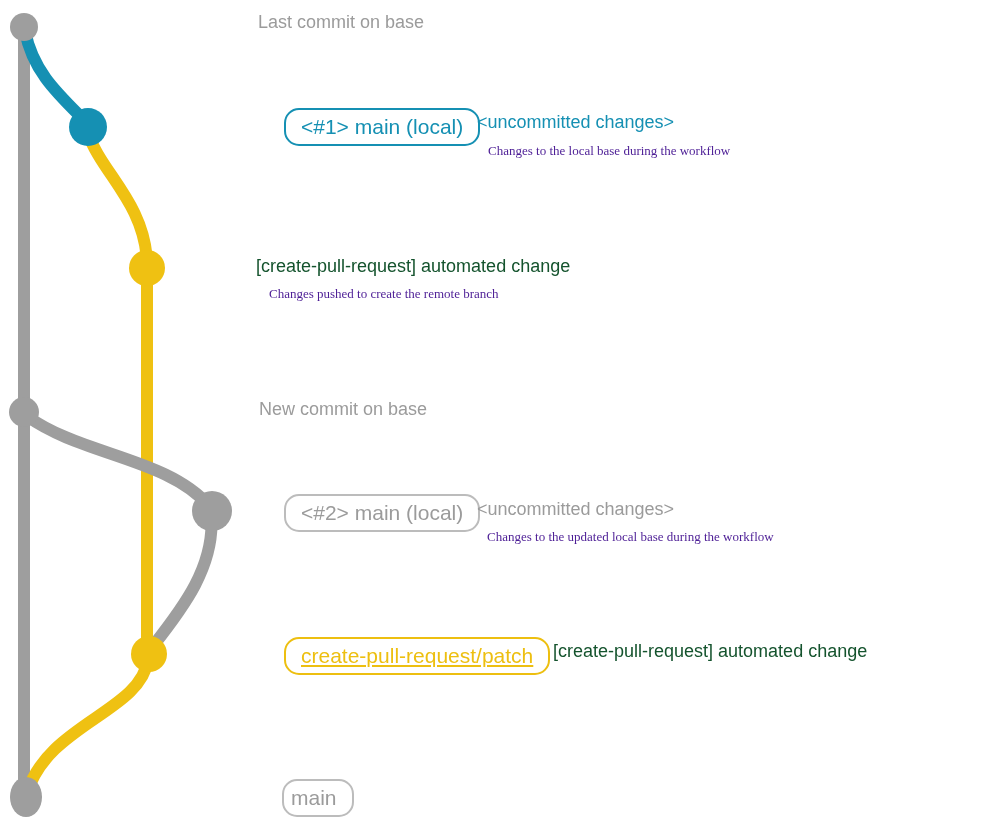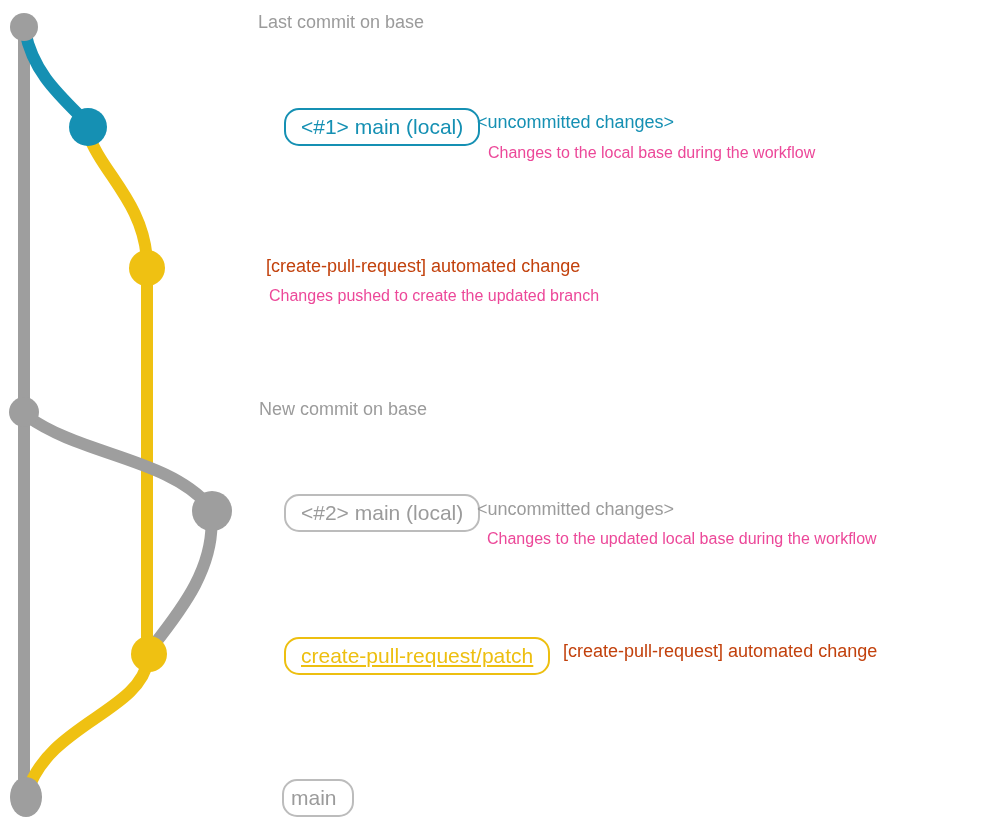--- a/index.html
+++ b/index.html
@@ -20,27 +20,27 @@
     left: 0;
     top: 0;
   }
   .ann {
     position: absolute;
     white-space: nowrap;
     line-height: 1.15;
   }
   .sans { font-family: "Liberation Sans", sans-serif; font-size: 18px; }
   .serif {
-    font-family: Liberation Sans, sans-serif;
-    font-size: 16px;
-    color: #ec4899;
+    font-family: Liberation Serif, serif;
+    font-size: 13px;
+    color: #4c1d95;
   }
   .c-gray   { color: #9b9b9b; }
   .c-blue   { color: #1590b3; }
-  .c-yellow { color: #c2410c; margin-left: 10px; }
+  .c-yellow { color: #14532d; }
   .badge {
     position: absolute;
     display: inline-flex;
     align-items: center;
     justify-content: center;
     height: 34px;
     padding: 0 15px;
     border: 2px solid;
     border-radius: 15px;
     font-size: 21px;
@@ -83,21 +83,21 @@
     <ellipse cx="26" cy="797" rx="16" ry="20" fill="#9e9e9e"></ellipse>
   </svg>
 
   <div class="ann sans c-gray" style="left:258px; top:12px;">Last commit on base</div>
 
   <div class="badge badge-blue" style="left:256px; top:108px;">&lt;#1&gt; main (local)</div>
   <div class="ann sans c-blue" style="left:477px; top:112px;">&lt;uncommitted changes&gt;</div>
   <div class="ann serif" style="left:488px; top:144px;">Changes to the local base during the workflow</div>
 
   <div class="ann sans c-yellow" style="left:256px; top:256px;">[create-pull-request] automated change</div>
-  <div class="ann serif" style="left:269px; top:287px;">Changes pushed to create the updated branch</div>
+  <div class="ann serif" style="left:269px; top:287px;">Changes pushed to create the remote branch</div>
 
   <div class="ann sans c-gray" style="left:259px; top:399px;">New commit on base</div>
 
   <div class="badge badge-gray" style="left:256px; top:494px;">&lt;#2&gt; main (local)</div>
   <div class="ann sans c-gray" style="left:477px; top:499px;">&lt;uncommitted changes&gt;</div>
   <div class="ann serif" style="left:487px; top:530px;">Changes to the updated local base during the workflow</div>
 
   <div class="badge badge-yellow" style="left:256px; top:637px;">create-pull-request/patch</div>
   <div class="ann sans c-yellow" style="left:553px; top:641px;">[create-pull-request] automated change</div>
 

